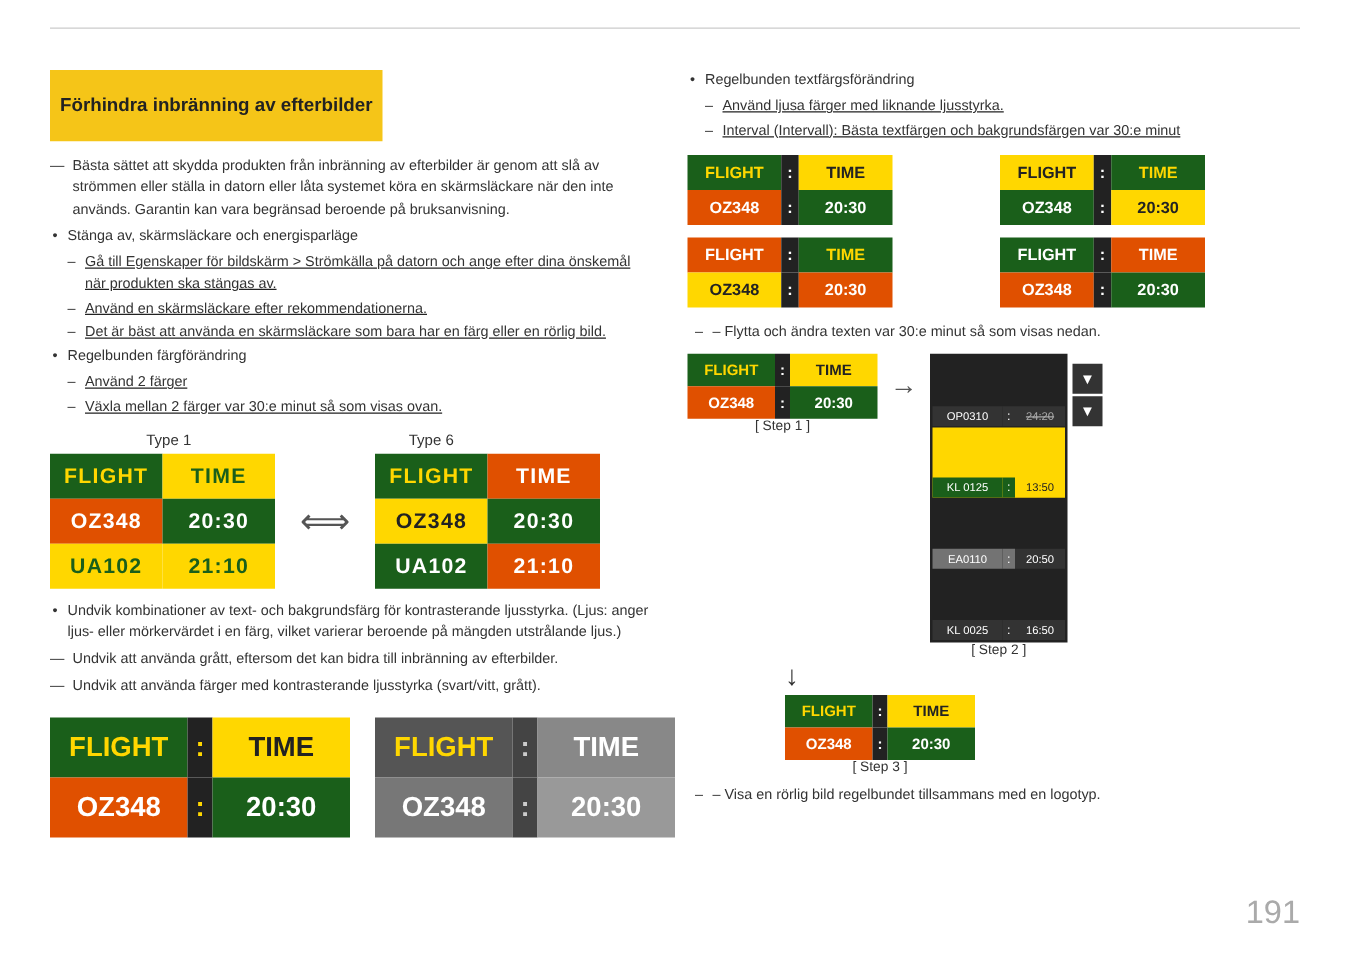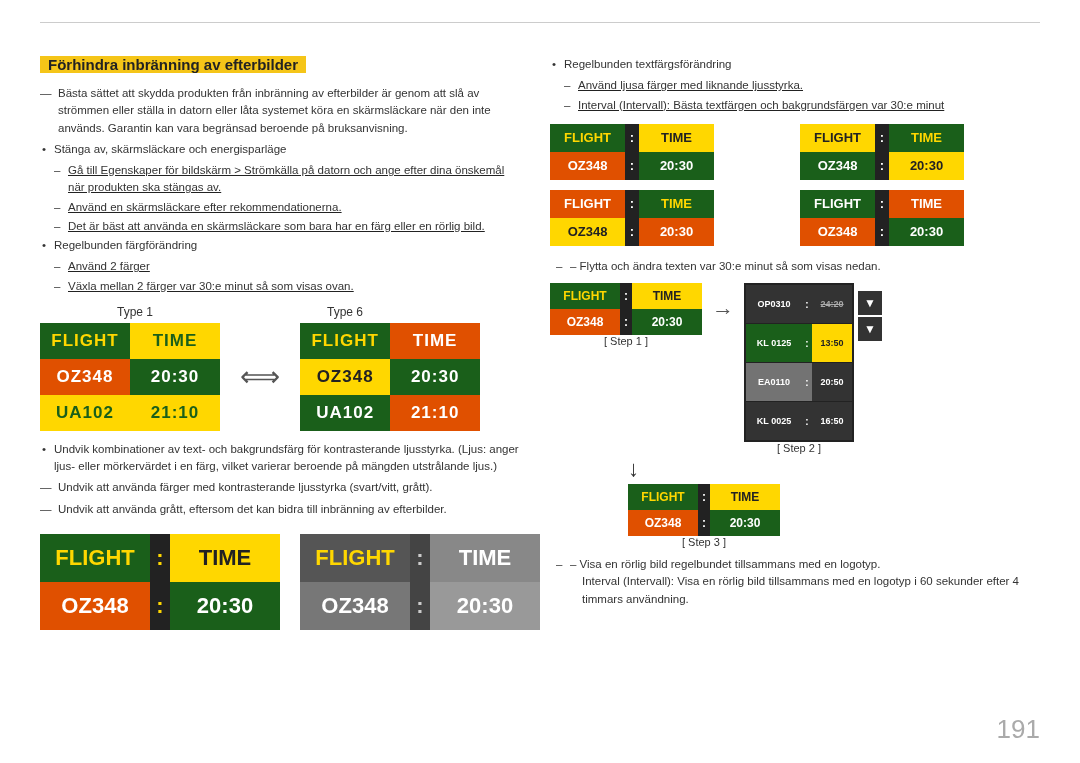--- a/index.html
+++ b/index.html
@@ -46,21 +46,21 @@
     .right-col {
       flex: 1;
     }
 
     
     .section-title {
       background: #f5c518;
       color: #222;
       font-size: 15px;
       font-weight: bold;
-      padding: 0 8px;
+      padding: 20px 8px;
       display: inline-block;
       margin-bottom: 12px;
     }
 
     .bullet-list {
       list-style: none;
       padding-left: 0;
     }
 
     .bullet-list > li {
@@ -297,27 +297,28 @@
       background: #222;
       padding: 2px;
       gap: 1px;
     }
 
     .scroll-row {
       display: flex;
     }
 
     .sr-cell {
-      height: 38px;
+      height: 16px;
       font-size: 10px;
-      font-weight: bold;
+      font-weight: normal;
       display: flex;
       align-items: center;
       justify-content: center;
       color: #fff;
+      margin-top: 40px;
     }
     .sr-orange { background: #737373; }
     .sr-dark { background: #333; }
 
     
     .down-arrows {
       display: flex;
       flex-direction: column;
       align-items: center;
       margin-left: 4px;
@@ -451,22 +452,22 @@
             </div>
           </div>
         </div>
       </div>
 
       
       <div style="margin-top: 10px;">
         <div class="bullet-list">
           <li style="padding-left:14px; position:relative; font-size:11.5px; color:#333; line-height:1.5;">Undvik kombinationer av text- och bakgrundsfärg för kontrasterande ljusstyrka. (Ljus: anger ljus- eller mörkervärdet i en färg, vilket varierar beroende på mängden utstrålande ljus.)</li>
         </div>
+        <div class="em-dash-para">Undvik att använda grått, eftersom det kan bidra till inbränning av efterbilder.</div>
         <div class="em-dash-para">Undvik att använda färger med kontrasterande ljusstyrka (svart/vitt, grått).</div>
-        <div class="em-dash-para">Undvik att använda grått, eftersom det kan bidra till inbränning av efterbilder.</div>
       </div>
 
       
       <div class="bottom-boards">
 
         <div class="large-board">
           <div class="lb-header">
             <div class="lb1-flight">FLIGHT</div>
             <div class="lb1-colon">:</div>
             <div class="lb1-time">TIME</div>
@@ -635,20 +636,19 @@
               <div class="s1-col">:</div>
               <div class="s1-2030">20:30</div>
             </div>
           </div>
           <div class="step-label">[ Step 3 ]</div>
         </div>
       </div>
 
       <div style="margin-top: 8px;">
         <div class="indent-dash">– Visa en rörlig bild regelbundet tillsammans med en logotyp.</div>
-        <div style="padding-left:32px; font-size:11.5px; color:#333; line-height:1.5;">Interval (Intervall): Visa en rörlig bild tillsammans med en logotyp i 60 sekunder efter 4 timmars användning.</div>
       </div>
 
     </div>
   </div>
 
   <div class="page-number">191</div>
 </div>
 
 </body></html>

